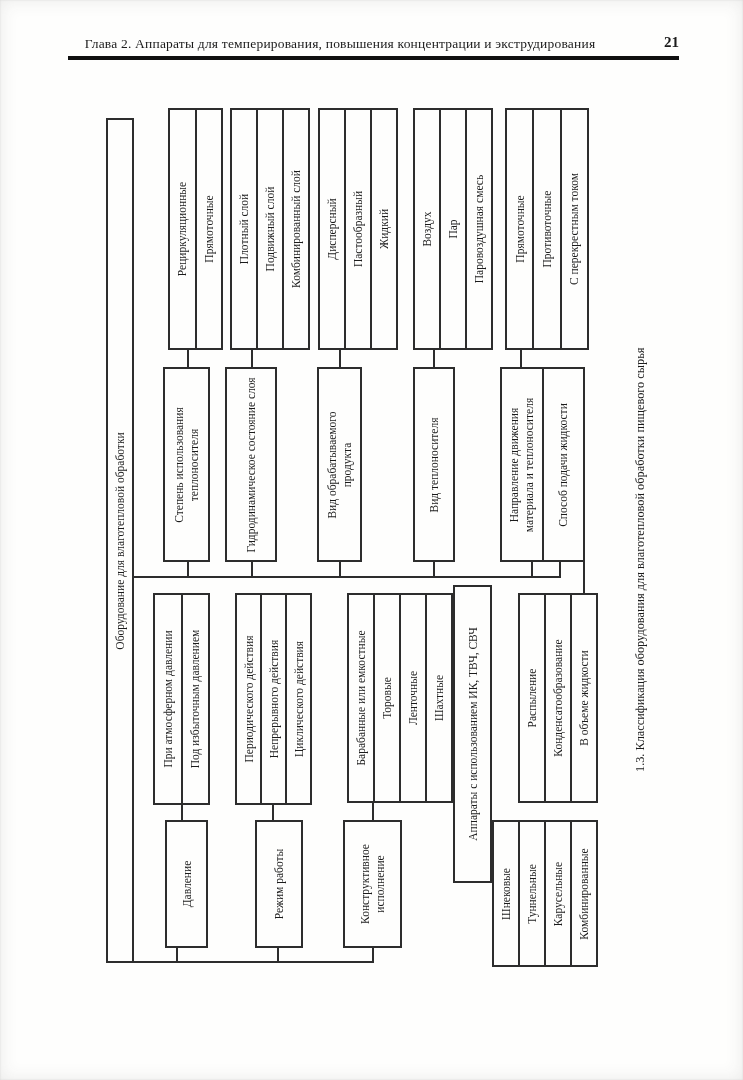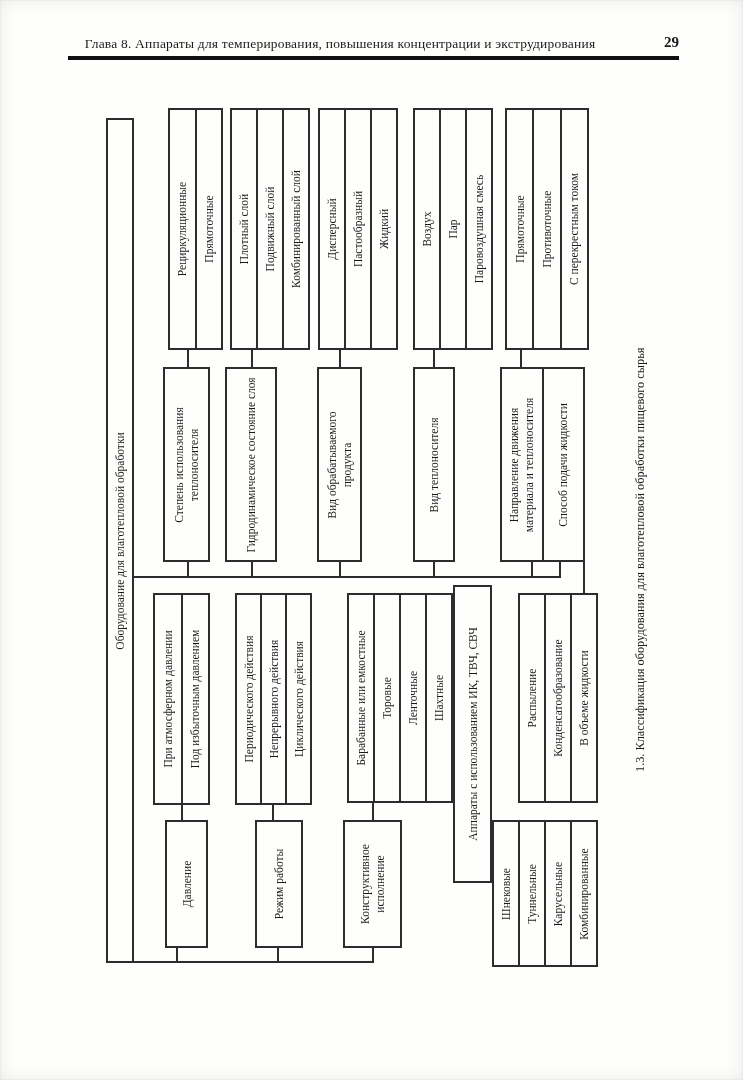--- a/index.html
+++ b/index.html
@@ -44,22 +44,22 @@
     position:absolute;left:50%;top:50%;
     transform:translate(-50%,-50%) rotate(-90deg);
     width:480px;text-align:left;font-size:12.3px;white-space:nowrap;
   }
 </style>
 </head>
 <body>
 
 <div class="page">
 
-  <div class="chapter">Глава 8. Аппараты для темперирования, повышения концентрации и экструдирования</div>
-  <div class="pagenum">29</div>
+  <div class="chapter">Глава 2. Аппараты для темперирования, повышения концентрации и экструдирования</div>
+  <div class="pagenum">21</div>
   <div class="header-rule"></div>
 
   <div class="box" style="left:106px;top:118px;width:28px;height:845px;">
     <div class="rot" style="width:830px;">Оборудование для влаготепловой обработки</div>
   </div>
 
   <div class="group" style="left:168px;top:108px;width:55px;height:242px;">
     <div class="cell">
         <div class="rot" style="width:228px;">Рециркуляционные</div>
       </div>

